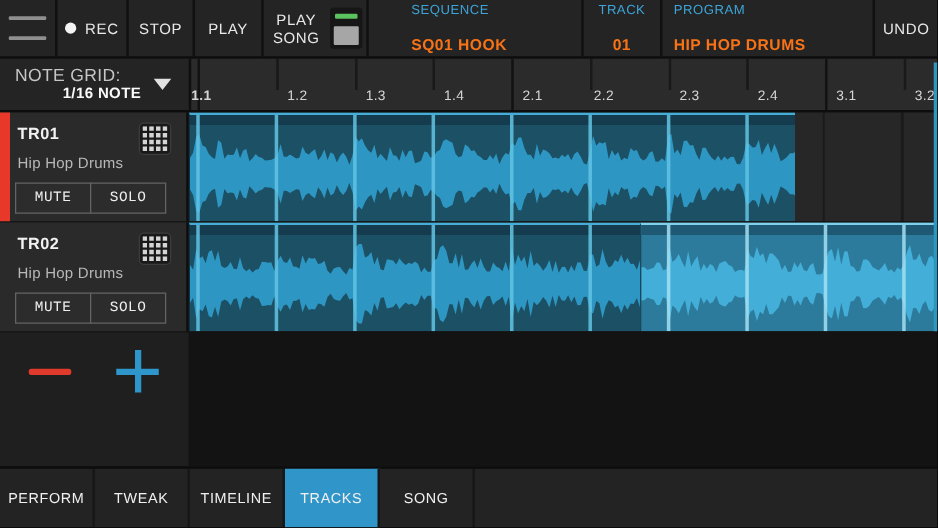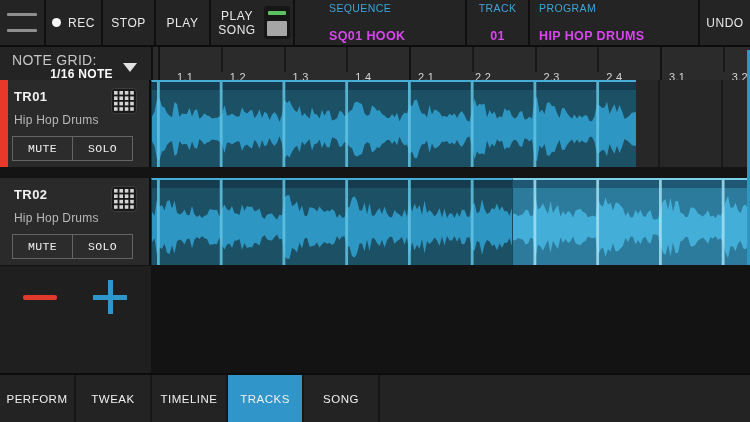--- a/index.html
+++ b/index.html
@@ -16,41 +16,41 @@
   .rec-dot { width:9px; height:9px; border-radius:50%; background:#f5f5f5; }
   .tb-stop { left:101px; width:53px; }
   .tb-play { left:154px; width:55px; }
   .tb-playsong { left:209px; width:84px; gap:4px; }
   .ps-text { width:46px; text-align:center; line-height:14px; }
   .ps-toggle { position:relative; width:26px; height:33px; background:#161616; border-radius:3px; }
   .ps-led { position:absolute; top:5px; left:4px; right:4px; height:4px; background:#5cc15f; border-radius:1px; }
   .ps-handle { position:absolute; bottom:3px; left:3px; right:3px; height:15px; background:#a6a6a6; border-radius:1px; }
   .tb-stack { flex-direction:column; align-items:flex-start; justify-content:center; gap:15px; }
   .sec-label { font-size:10.5px; color:#3da5d9; letter-spacing:.4px; }
-  .sec-value { font-size:12.5px; font-weight:bold; color:#d946ef; letter-spacing:.4px; }
+  .sec-value { font-size:12.5px; font-weight:bold; color:#f97316; letter-spacing:.4px; }
   .tb-sequence { left:293px; width:172px; padding-left:34px; }
   .tb-track { left:465px; width:63px; align-items:center; }
   .tb-track .sec-label, .tb-track .sec-value { width:100%; text-align:center; }
   .tb-program { left:528px; width:170px; padding-left:9px; }
   .tb-undo { left:698px; width:52px; }
 
   
   .subbar { position:absolute; left:0; top:47px; width:750px; height:43px; border-bottom:2px solid #0d0d0d; }
   .notegrid { position:absolute; left:0; top:0; width:151px; height:41px; background:#242424; padding:6px 0 0 12px; }
   .ng-label { font-size:14px; color:#c6c6c6; letter-spacing:.3px; line-height:14px; }
   .ng-value { font-size:12px; font-weight:bold; color:#fafafa; letter-spacing:.3px; line-height:15px;text-align:center; }
   .ng-caret { position:absolute; right:14px; top:16px; width:0; height:0; border-left:7px solid transparent; border-right:7px solid transparent; border-top:9px solid #e2e2e2; }
   .ruler { position:absolute; left:151px; top:0; width:599px; height:41px; background:#2b2b2b; border-left:2px solid #101010; overflow:hidden; }
   .beat-tick { position:absolute; top:0; width:2px; height:25px; background:#191919; }
   .bar-line { position:absolute; top:0; bottom:0; width:2px; background:#121212; }
   .beat-label { position:absolute; bottom:5px; font-size:11px; color:#d5d5d5; letter-spacing:.3px; }
 
   
   .track-row { position:absolute; left:0; width:750px; height:87px; border-bottom:1px solid #0d0d0d; }
-  .row-0 { top:80px; } .row-1 { top:178px; }
+  .row-0 { top:90px; } .row-1 { top:178px; }
   .track-header { position:absolute; left:0; top:0; width:151px; height:87px; background:#2a2a2a; border-right:2px solid #0d0d0d; }
   .track-row.selected .track-header::before { content:""; position:absolute; left:0; top:0; bottom:0; width:8px; background:#e8382a; }
   .track-id { position:absolute; left:14px; top:9px; font-size:13px; font-weight:bold; color:#f2f2f2; letter-spacing:.4px; }
   .track-name { position:absolute; left:14px; top:33px; font-size:12px; color:#b8b8b8; letter-spacing:.2px; }
   .pad-btn { position:absolute; right:12px; top:8px; width:26px; height:26px; background:#191919; border:1px solid #3c3c3c; border-radius:4px; display:flex; align-items:center; justify-content:center; }
   .ms-btn { position:absolute; top:56px; width:61px; height:25px; background:#2c2c2c; border:1px solid #646464; color:#efefef; font-size:11.5px; letter-spacing:.4px; display:flex; align-items:center; justify-content:center;font-family:Liberation Mono, monospace; }
   .mute-btn { left:12px; } .solo-btn { left:72px; }
   .lane { position:absolute; left:151px; top:0; width:599px; height:87px; background:#272727;
           background-image:repeating-linear-gradient(90deg, rgba(0,0,0,.32) 0 2px, transparent 2px 62.75px);
           background-position:5px 0; overflow:hidden; }
@@ -120,21 +120,21 @@
   </div>
 
   <div class="subbar">
     <div class="notegrid">
       <div class="ng-label">NOTE GRID:</div>
       <div class="ng-value">1/16 NOTE</div>
       <div class="ng-caret"></div>
     </div>
     <div class="ruler">
         <div class="bar-line" style="left: 5px;"></div>
-        <div class="beat-label" style="left: 24px;">1.1</div>
+        <div class="beat-label" style="left: 0; font-weight: bold;">1.1</div>
         <div class="beat-tick" style="left: 67.75px;"></div>
         <div class="beat-label" style="left: 76.75px;">1.2</div>
         <div class="beat-tick" style="left: 130.5px;"></div>
         <div class="beat-label" style="left: 139.5px; margin-top: 24px;">1.3</div>
         <div class="beat-tick" style="left: 193.25px;"></div>
         <div class="beat-label" style="left: 202.25px;">1.4</div>
         <div class="bar-line" style="left: 256px;"></div>
         <div class="beat-label" style="left: 265px;">2.1</div>
         <div class="beat-tick" style="left: 318.75px;"></div>
         <div class="beat-label" style="left: 322px;">2.2</div>

